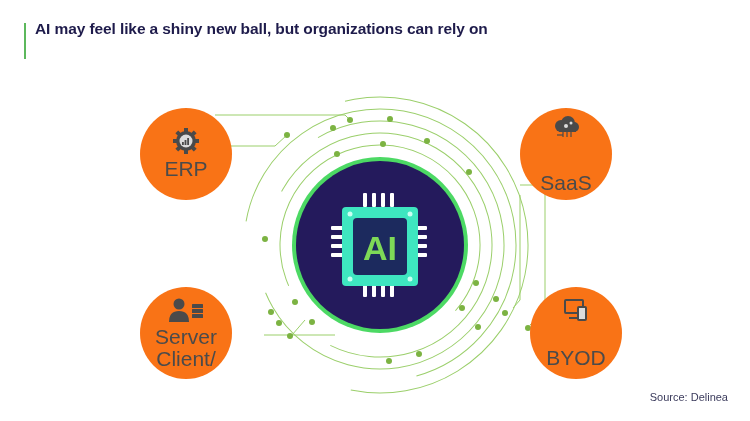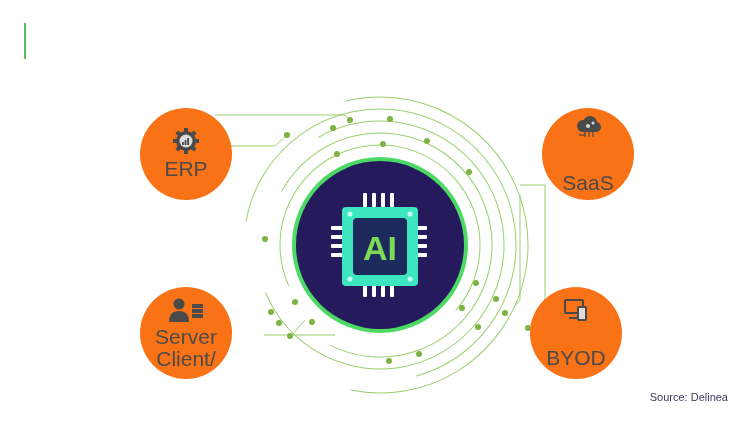--- a/index.html
+++ b/index.html
@@ -10,20 +10,21 @@
     .node { position: absolute; width: 92px; height: 92px; border-radius: 50%; background: #f97316; display: flex; flex-direction: column; align-items: center; justify-content: center; color: #4a4a4a; }
     .node .lbl { font-size: 21px; line-height: 22px; text-align: center; color: #4b4b4b; }
     .node .ico { width: 30px; height: 26px; margin-bottom: 4px; display: flex; align-items: center; justify-content: center; }
     .source { position: absolute; right: 22px; top: 391px; font-size: 11px; color: #3b3b5c; }
   </style>
 </head>
 <body>
 
 <div class="title-bar"></div>
 <div class="title">
+  <div>AI may feel like a shiny new ball, but organizations can rely on</div>
 </div>
 
 <svg class="diagram" viewBox="0 0 750 421" xmlns="http://www.w3.org/2000/svg">
   <g fill="none" stroke="#9bcf6b" stroke-width="1">
 
     <circle cx="380" cy="245" r="112" stroke-dasharray="520 180" transform="rotate(-150 380 245)"></circle>
     <circle cx="380" cy="245" r="124" stroke-dasharray="600 180" transform="rotate(-120 380 245)"></circle>
     <circle cx="380" cy="245" r="136" stroke-dasharray="580 280" transform="rotate(-170 380 245)"></circle>
     <circle cx="380" cy="245" r="148" stroke-dasharray="520 400" transform="rotate(-100 380 245)"></circle>
     <circle cx="380" cy="245" r="100" stroke-dasharray="420 200" transform="rotate(-200 380 245)"></circle>
@@ -110,21 +111,21 @@
       <g fill="#4a4a4a">
         <rect x="10" y="15" width="1.8" height="3"></rect>
         <rect x="12.6" y="13" width="1.8" height="5"></rect>
         <rect x="15.2" y="11" width="1.8" height="7"></rect>
       </g>
     </svg>
   </div>
   <div class="lbl">ERP</div>
 </div>
 
-<div class="node" style="left:542px; top:108px;gap:28px;">
+<div class="node" style="left:520px; top:108px;gap:28px;">
   <div class="ico">
     <svg width="30" height="26" viewBox="0 0 30 26">
       <g fill="#4a4a4a">
         <circle cx="10" cy="12" r="6"></circle>
         <circle cx="17" cy="9" r="7"></circle>
         <circle cx="23" cy="13" r="5"></circle>
         <rect x="8" y="12" width="17" height="6"></rect>
       </g>
       <circle cx="15" cy="12" r="2" fill="#dcdcdc"></circle>
       <circle cx="20" cy="9" r="1.5" fill="#dcdcdc"></circle>

